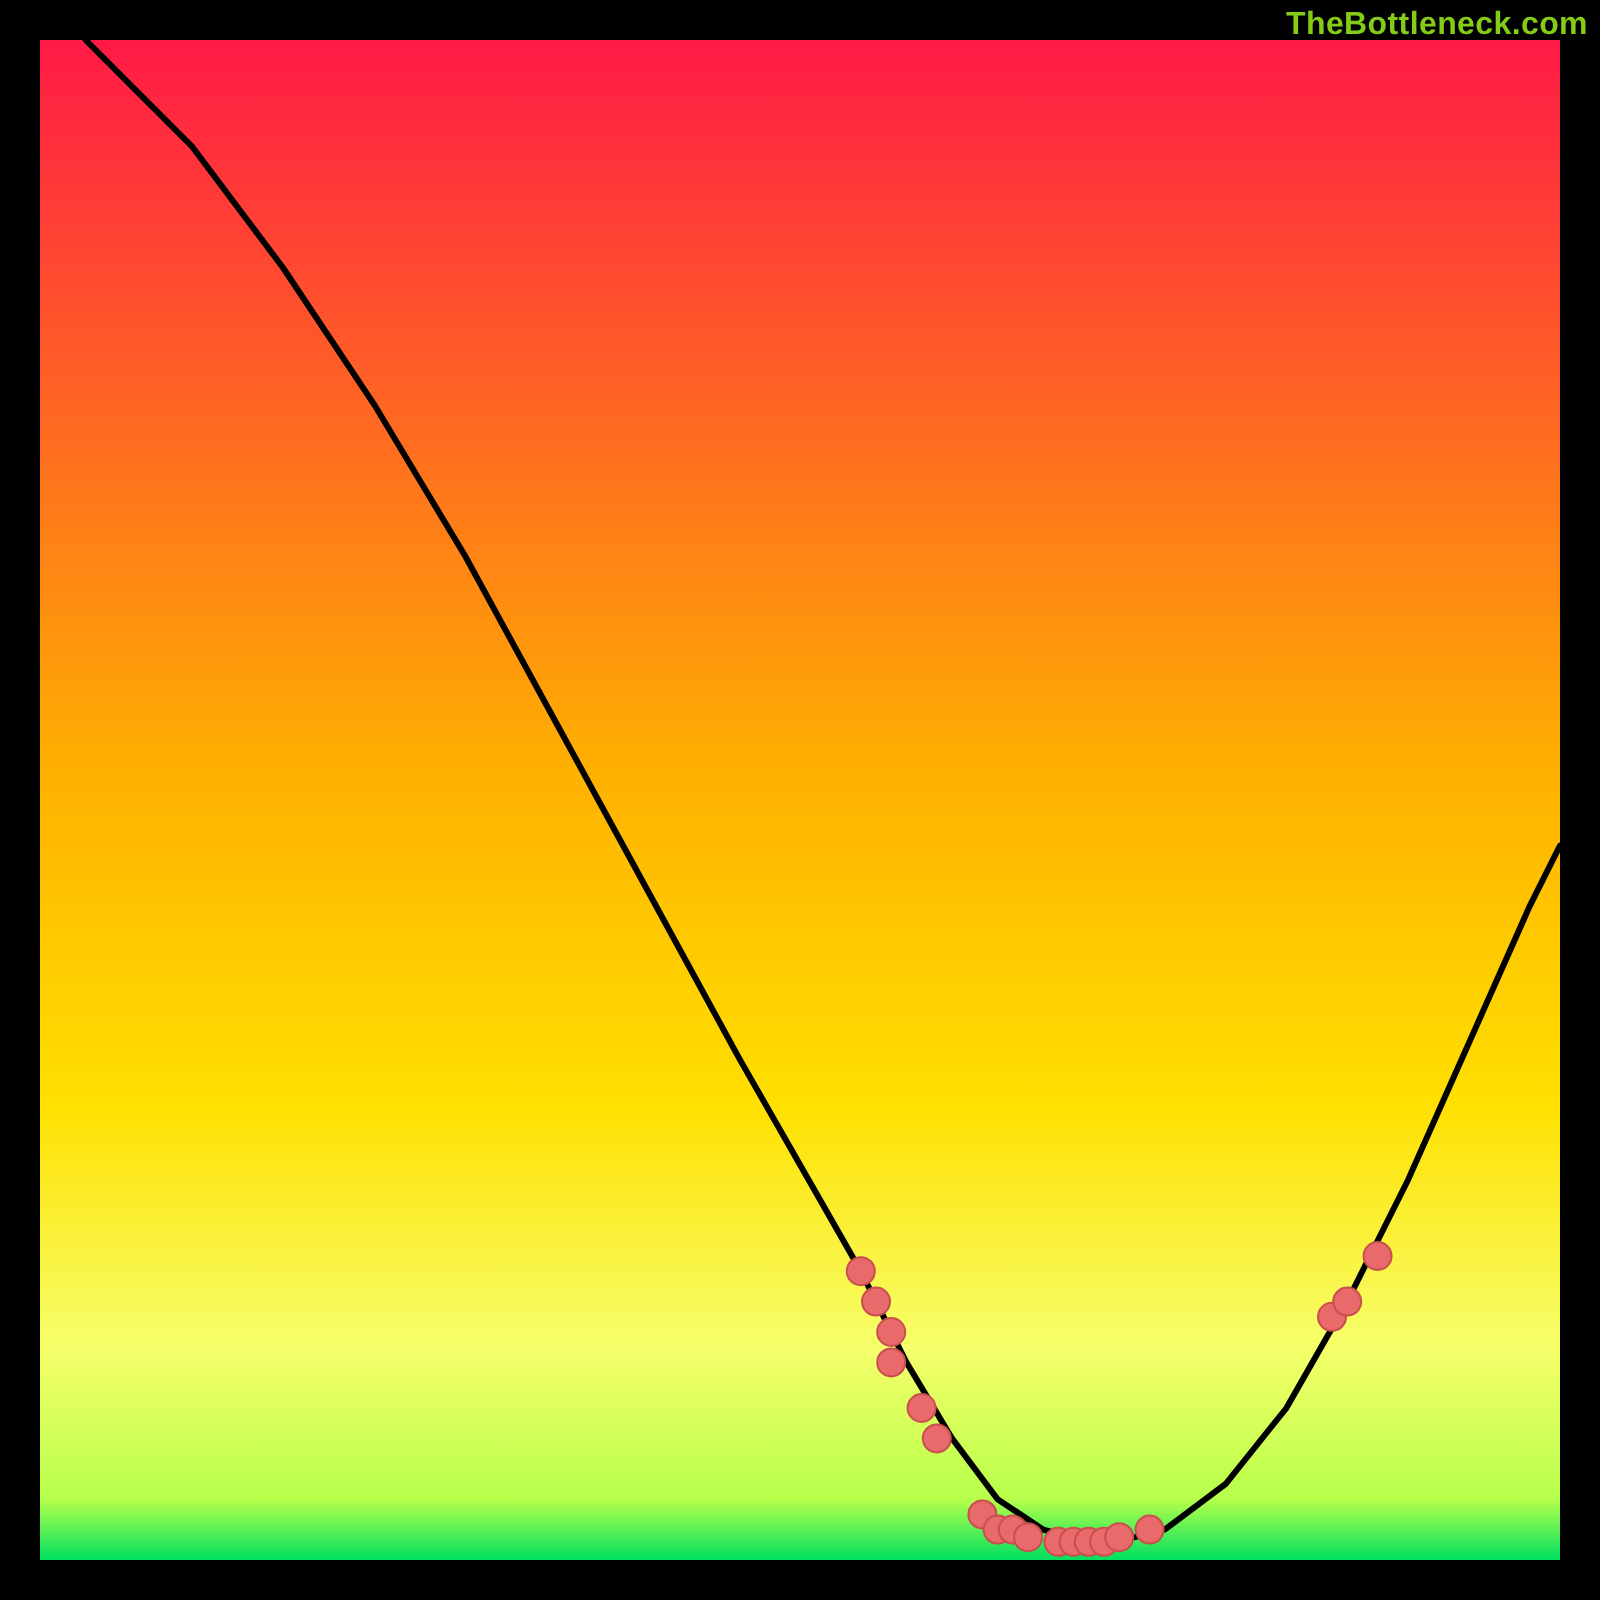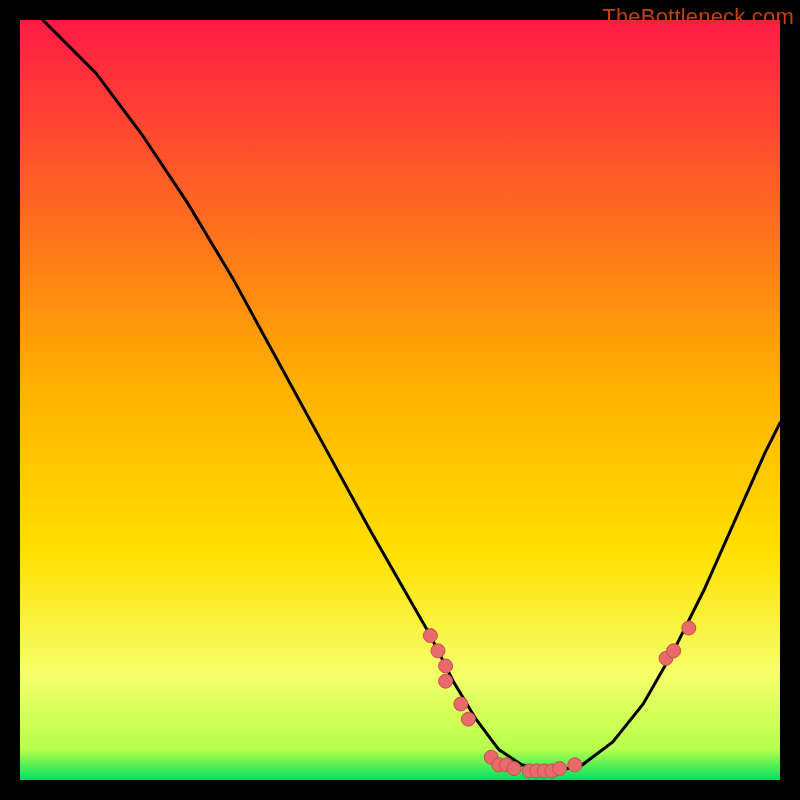--- a/index.html
+++ b/index.html
@@ -23,23 +23,23 @@
     position: absolute;
     left: 0;
     top: 0;
     width: 760px;
     height: 760px;
   }
   .attribution {
     position: absolute;
     top: 4px;
     right: 6px;
-    color: #c2410c;
-    font-size: 22px;
-    font-weight: 400;
+    color: #84cc16;
+    font-size: 16px;
+    font-weight: 700;
     letter-spacing: 0.2px;
     user-select: none;
   }
   svg { display: block; }
 </style>
 </head>
 <body>
 
 <div class="frame">
   <svg class="plot" viewBox="0 0 760 760" preserveAspectRatio="none">

